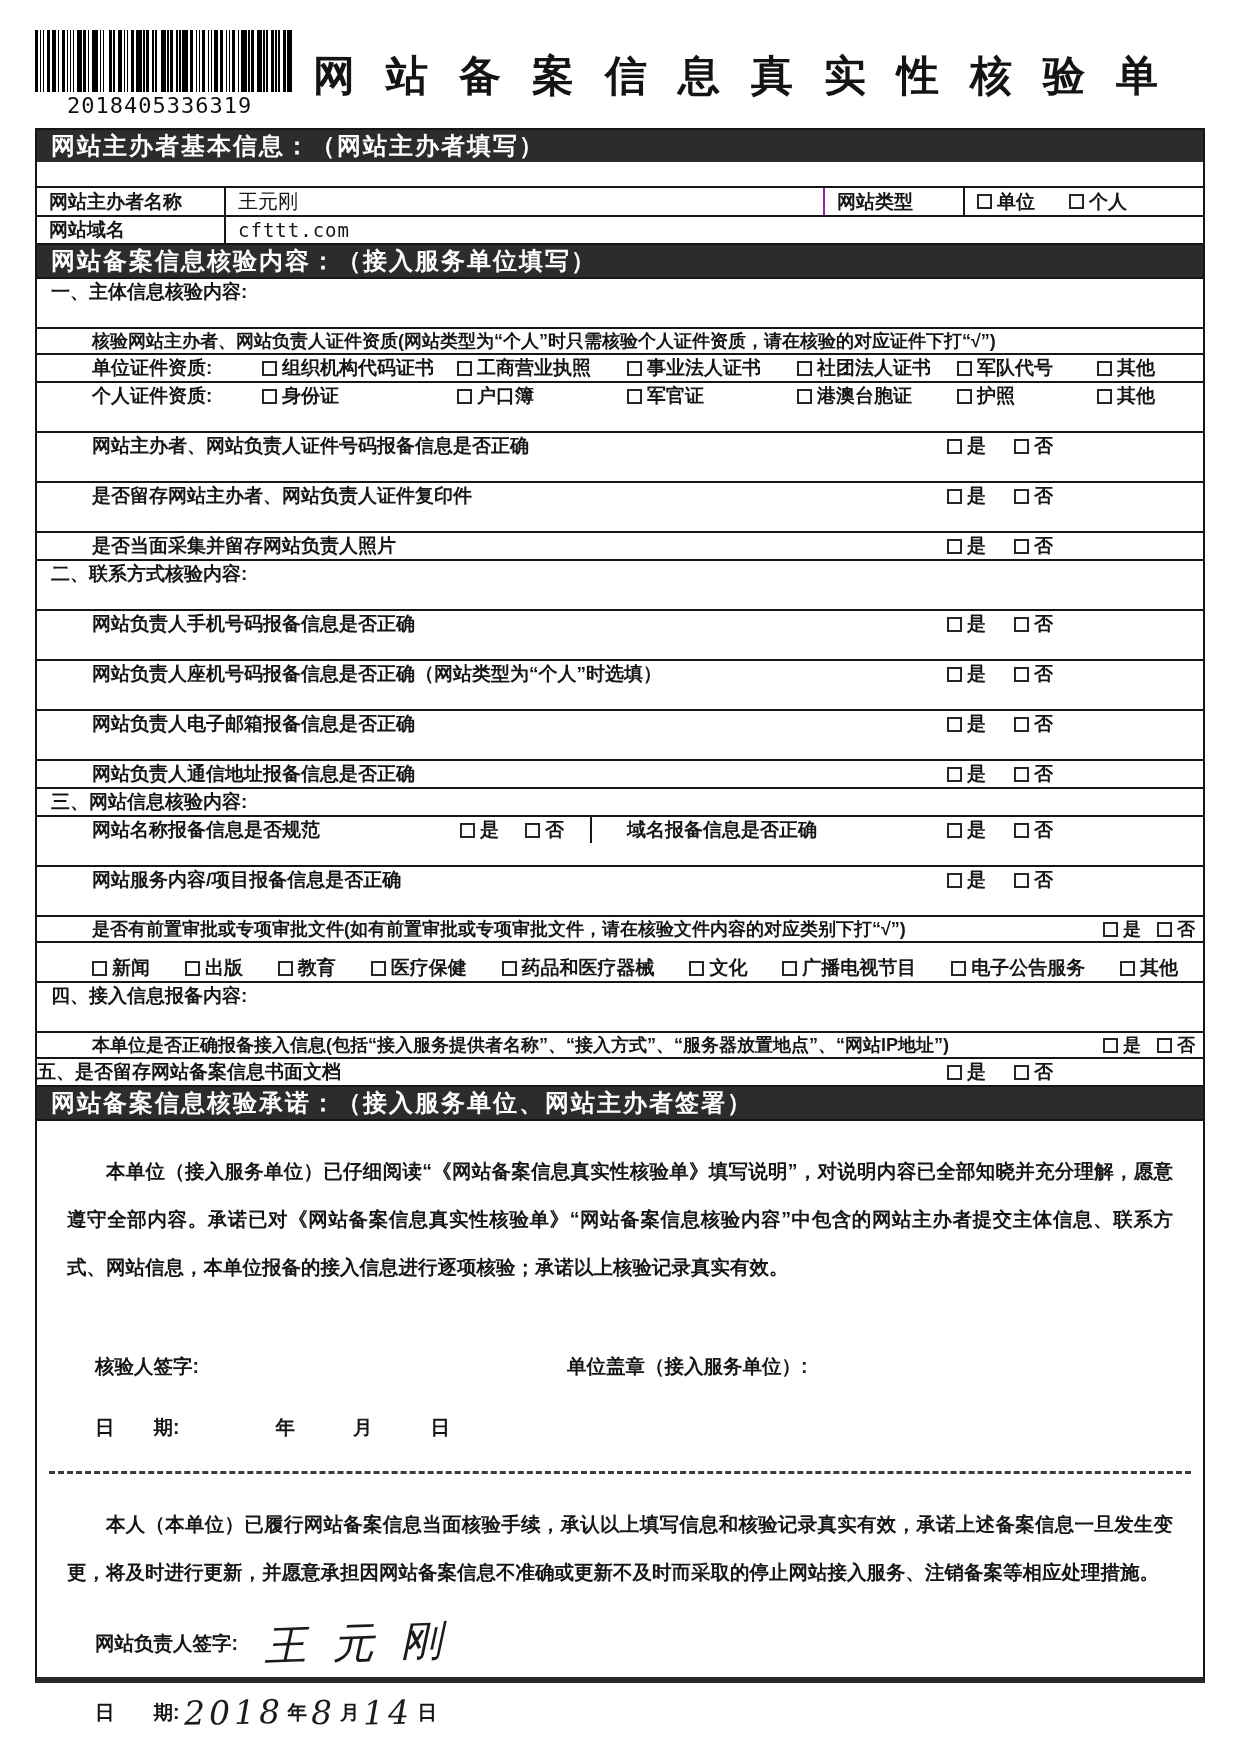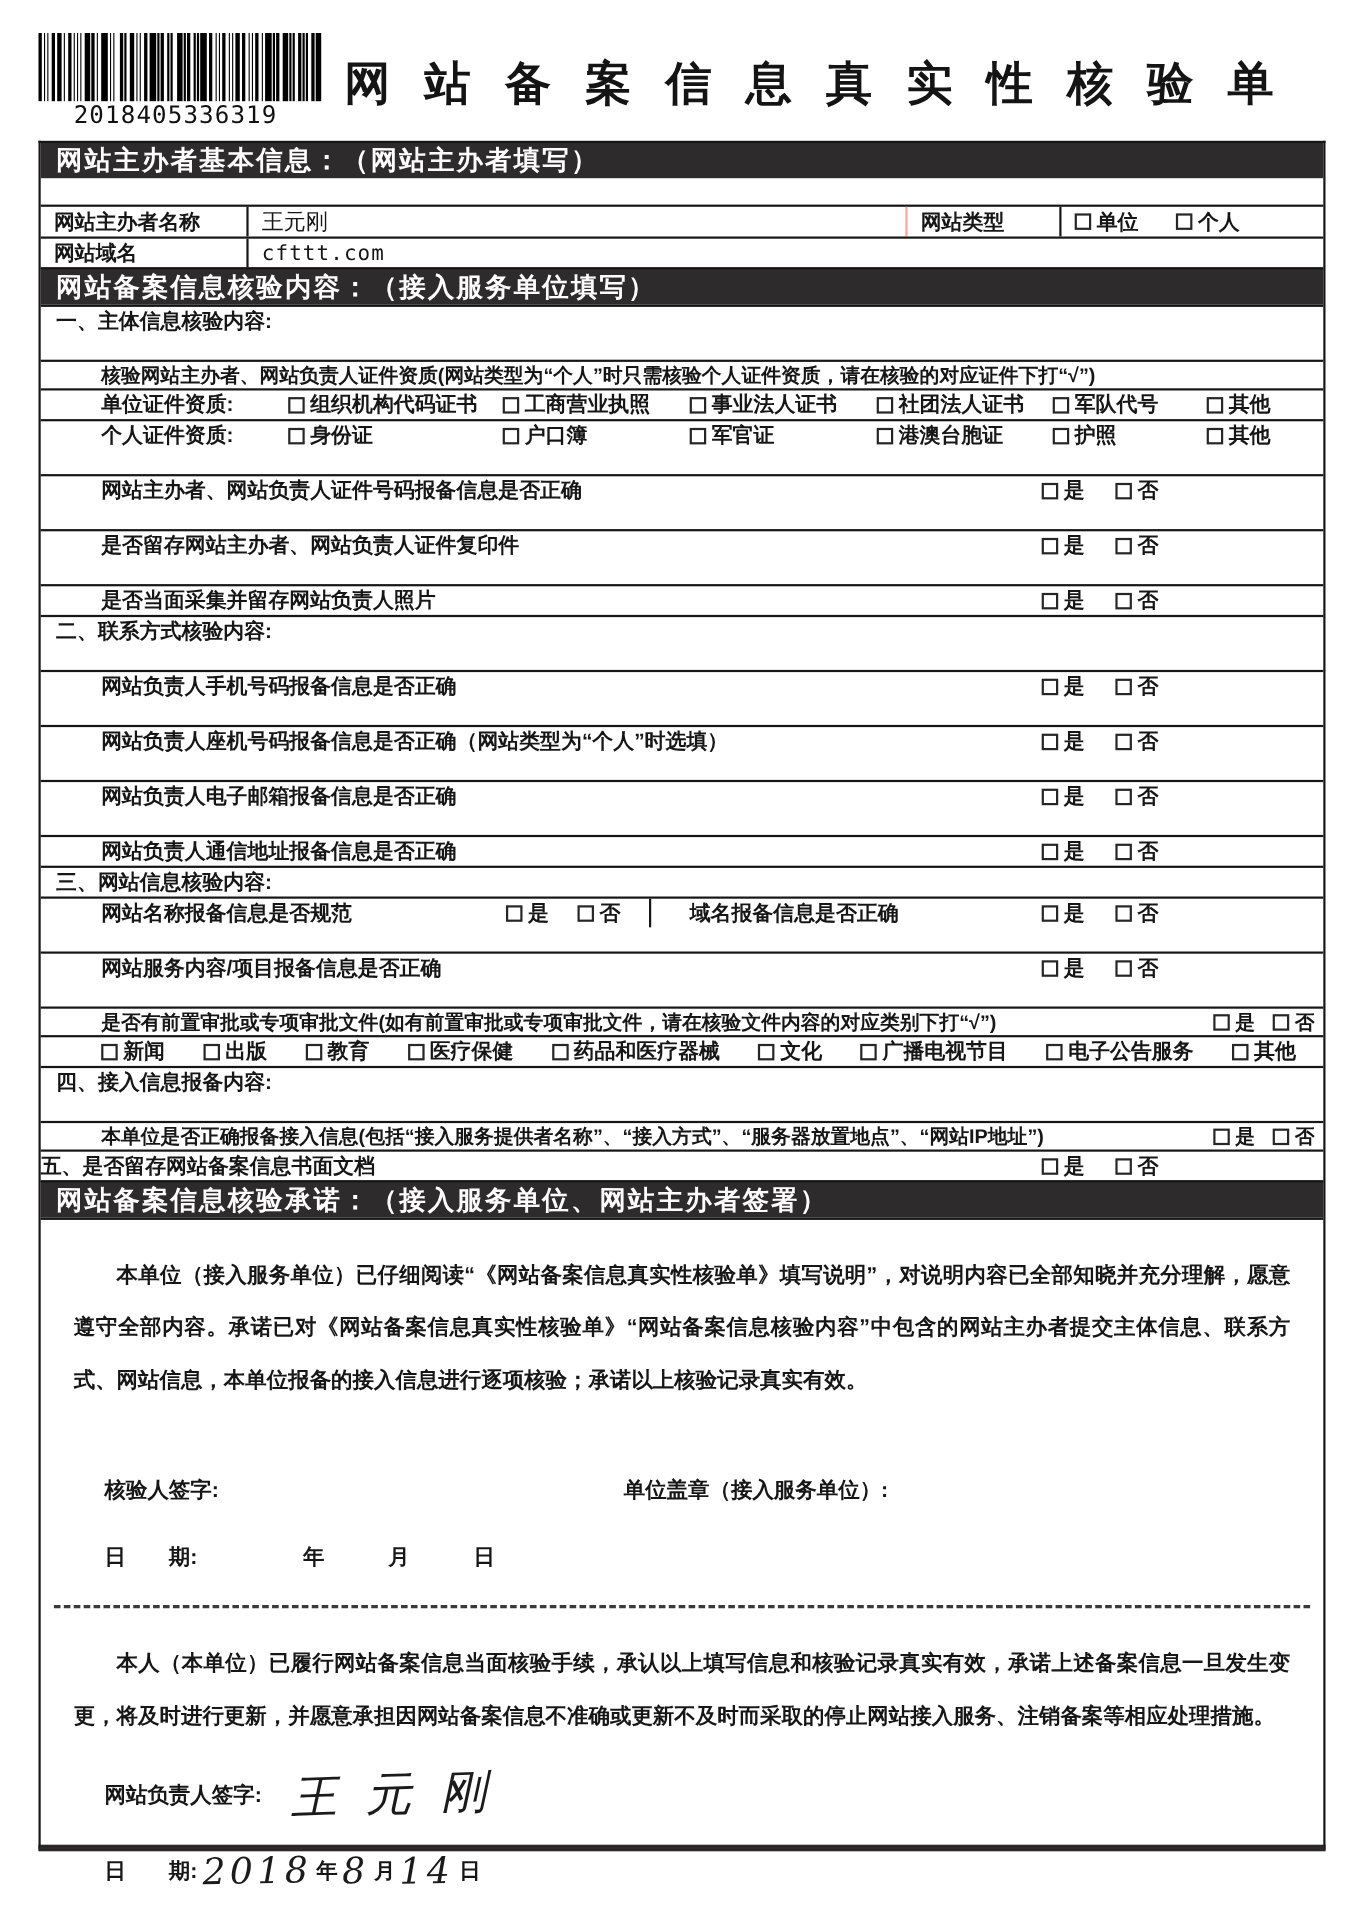--- a/index.html
+++ b/index.html
@@ -25,42 +25,42 @@
   .h3 { height:56px; font-size:24px; }
 
   .row { display:flex; align-items:center; font-weight:bold; font-size:19px; }
   .r-name { height:42px;margin-top:24px; }
   .r-domain { height:36px; }
   .cell { display:flex; align-items:center; height:100%; padding:0 12px; }
   .label { width:187px; flex:none; }
   .value { flex:1; border-left:2px solid #161616; }
   .serif { font-family:"Liberation Serif","DejaVu Serif",serif; font-weight:normal; font-size:20px; }
   .mono { font-family:"DejaVu Sans Mono","Liberation Mono",monospace; font-weight:normal; font-size:19px; letter-spacing:1px; }
-  .label2 { width:140px; flex:none; border-left:2px solid #fca5a5; }
+  .label2 { width:140px; flex:none; border-left:2px solid #a21caf; }
   .optcell { width:240px; flex:none; border-left:2px solid #161616; gap:34px; }
 
   .sec-title { height:38px; padding-left:14px; }
   .indent { padding-left:55px;margin-top:22px; }
   .note { height:36px; font-size:18px; white-space:nowrap; }
   .gridrow { display:grid; grid-template-columns:170px 195px 170px 170px 160px 140px 1fr; align-items:center; height:38px; padding-left:55px; font-weight:bold; font-size:19px; }
   .q { height:38px;gap:39px; }
   .q .qt { flex:1; }
   .yn { display:flex; gap:28px; margin-right:150px; flex:none; }
   .yn-tight { display:flex; gap:16px; margin-left:auto; margin-right:8px; flex:none; }
   .opt { display:inline-flex; align-items:center; white-space:nowrap; }
   .cb { display:inline-block; width:15px; height:15px; border:2px solid #262626; background:#fff; margin-right:5px; flex:none; }
 
   .split { height:40px; padding:0; }
   .split-left { width:555px; flex:none; height:100%; display:flex; align-items:center; border-right:2px solid #161616; padding-left:55px; padding-right:26px; }
   .split-left .qt { flex:1; }
   .split-left .yn2 { display:flex; gap:26px; flex:none; }
   .split-right { flex:1; height:100%; display:flex; align-items:center; padding-left:35px; }
   .split-right .qt { flex:1; }
 
-  .cats { height:40px; display:flex; justify-content:space-between; align-items:center; padding:0 25px 0 55px; font-size:19px; font-weight:bold; }
+  .cats { height:40px; display:flex; justify-content:space-between; align-items:center; padding:12px 25px 0 55px; font-size:19px; font-weight:bold; }
   .longq { height:40px; font-size:18px; white-space:nowrap; }
 
   .commit { flex:1; padding:26px 30px 0 30px; font-size:19.5px; font-weight:bold; }
   .para { text-indent:2em; line-height:48px; text-align:justify; }
   .sign-row { margin-top:62px; display:flex; padding-left:28px; }
   .sign-row .sr1 { width:472px; flex:none; }
   .date-row { margin-top:34px; padding-left:28px; display:flex; align-items:center; }
   .date-row .w1 { margin-left:96px; }
   .date-row .w2 { margin-left:58px; }
   .dashed { margin-top:30px; margin-left:-18px; margin-right:-18px; border-top:3px dashed #3a3a3a; }

